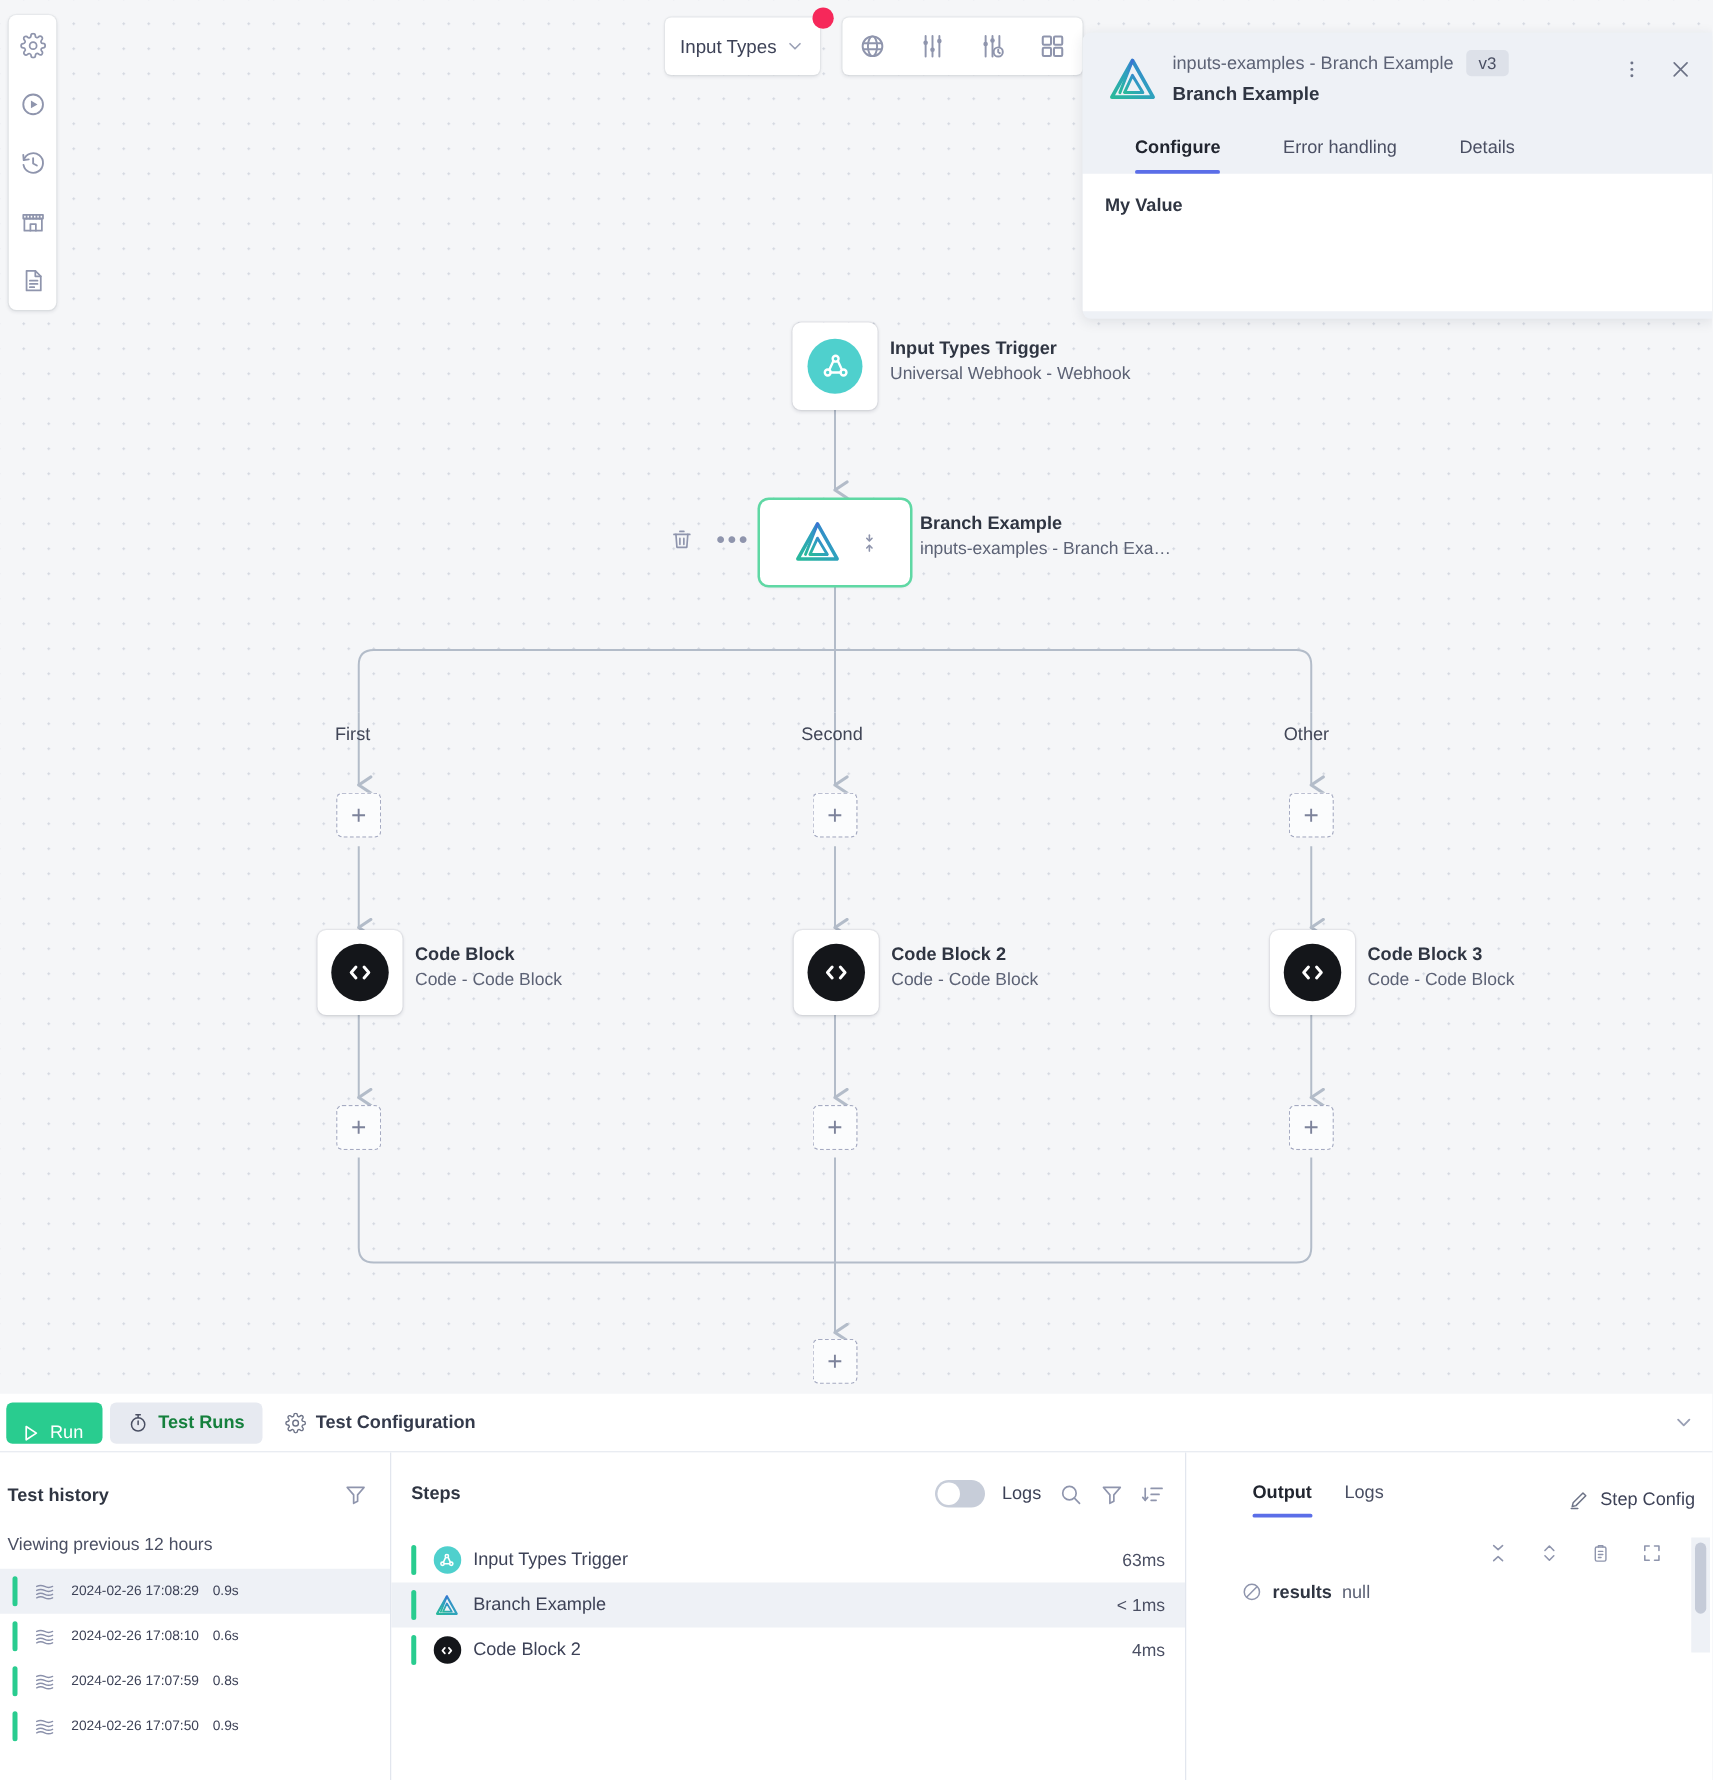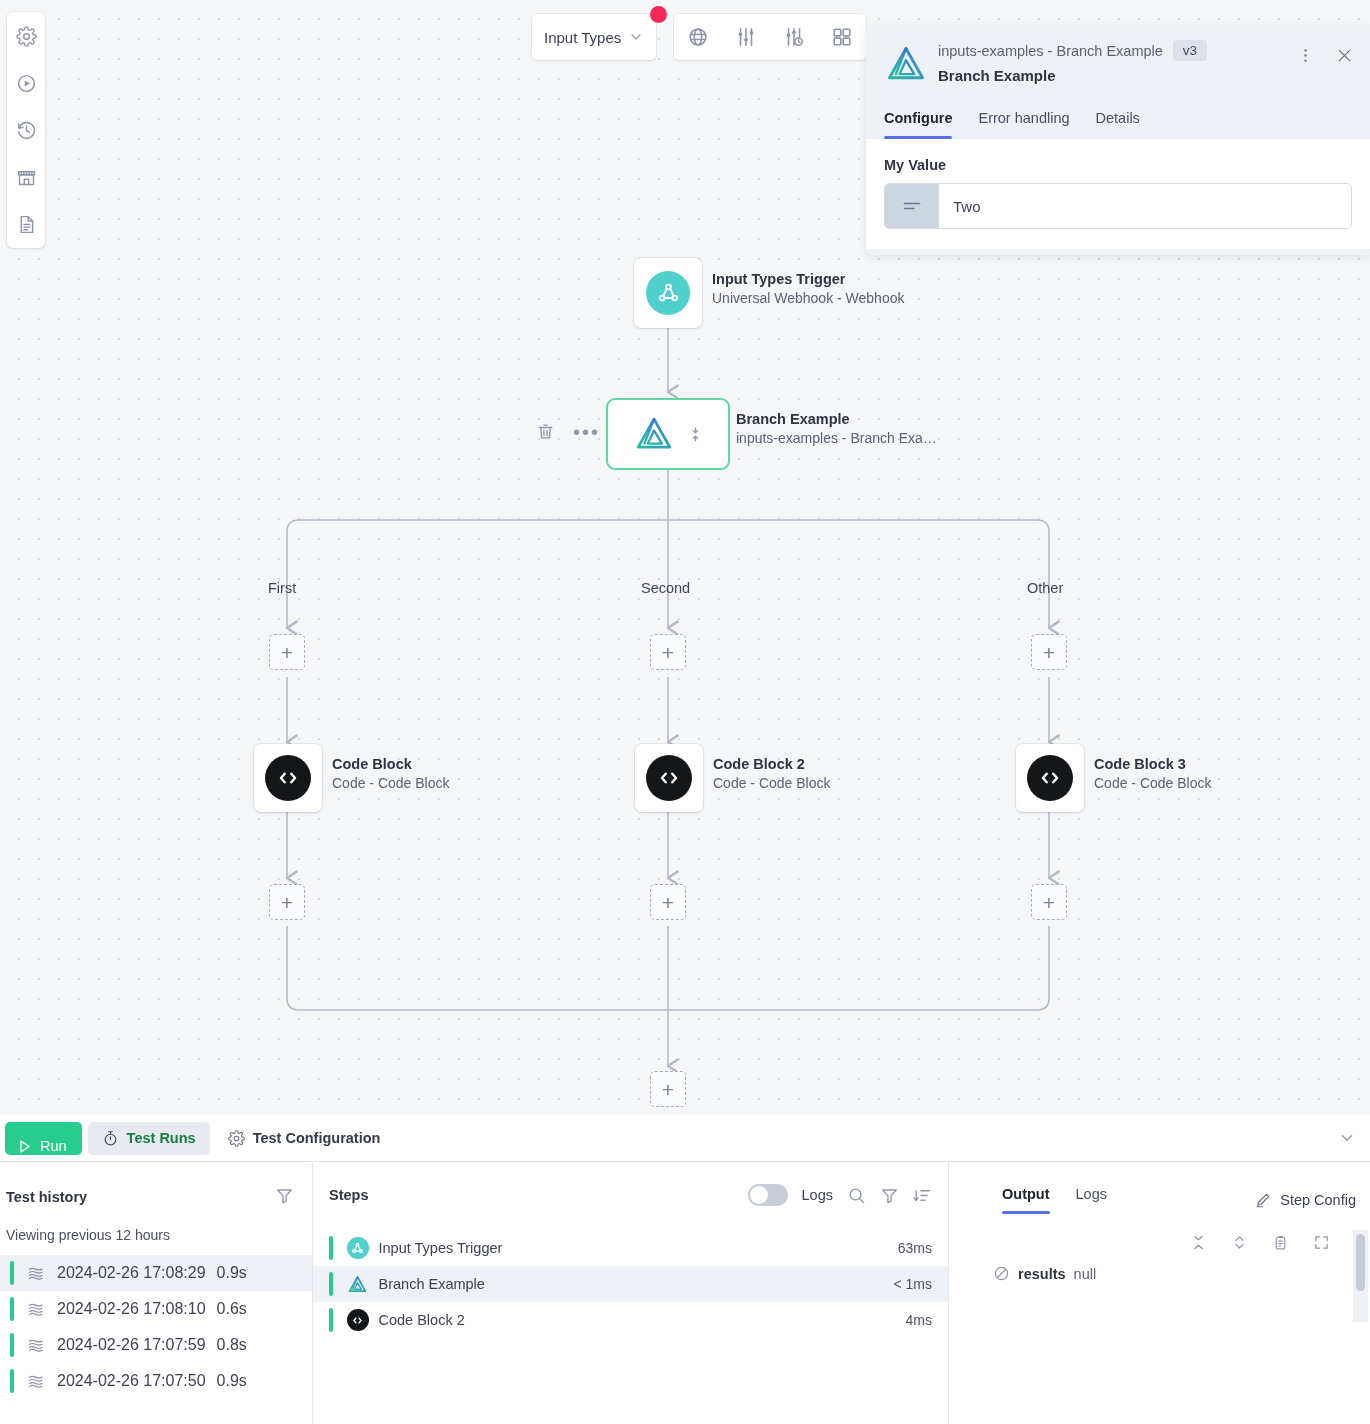--- a/index.html
+++ b/index.html
@@ -102,21 +102,21 @@
   .cfg-logo { width: 44px; height: 44px; flex: 0 0 44px; margin-top: 2px; }
   .cfg-titles { margin-left: 10px; flex: 1; }
   .cfg-row1 { display: flex; align-items: center; gap: 10px; }
   .cfg-path { font-size: 14.5px; color: #5c6275; }
   .cfg-ver { font-size: 13.5px; color: #4a4f63; background: #dde1e9; border-radius: 4px; padding: 3px 10px; }
   .cfg-name { font-size: 15px; font-weight: bold; color: #2f3542; margin-top: 6px; }
   .cfg-actions { display: flex; align-items: center; gap: 20px; color: #6d7387; margin-top: 6px; }
   .cfg-actions .ca { cursor: pointer; display:flex; }
   .cfg-actions svg { width: 19px; height: 19px; }
   .cfg-tabs { display: flex; gap: 26px; padding: 14px 18px 0 18px; }
-  .cfg-tab { font-size: 14.5px; color: #4a4f63; padding-bottom: 13px; cursor: pointer; position: relative; }
+  .cfg-tab { font-size: 14.5px; color: #4a4f63; padding-bottom: 13px; cursor: pointer; position: relative; margin-left: 24px; }
   .cfg-tab.active { font-weight: bold; color: #21252f; }
   .cfg-tab.active::after {
     content: ""; position: absolute; left: 0; right: 0; bottom: 0; height: 3px; background: #5b6ee8; border-radius: 2px;
   }
   .cfg-body { background: #fff; margin: 0; padding: 18px 18px 20px 18px; height: 110px; }
   .field-label { font-size: 14.5px; font-weight: bold; color: #2f3542; margin-bottom: 10px; }
   .field-wrap { display: flex; height: 46px; border: 1px solid #d5dae3; border-radius: 5px; overflow: hidden; }
   .field-prefix {
     width: 54px; background: #ccd5e0; display: flex; align-items: center; justify-content: center; color: #6b72a0;
   }
@@ -162,21 +162,21 @@
   .hist-note { font-size: 14px; color: #4a4f63; padding: 22px 0 0 6px; }
   .hist-list { margin-top: 12px; }
   .hist-item {
     display: flex; align-items: center; height: 36px; padding-left: 6px; gap: 11px; cursor: pointer;
     border-left: 4px solid transparent; position: relative;
   }
   .hist-item.sel { background: #eef1f6; }
   .hist-bar { position: absolute; left: 6px; top: 6px; width: 3.5px; height: 24px; background: #29cc8f; border-radius: 2px; }
   .hist-ic { margin-left: 17px; color: #8b91ab; display: flex; }
   .hist-ic svg { width: 19px; height: 15px; }
-  .hist-txt { font-size: 16px; color: #3d4257; }
+  .hist-txt { font-size: 11px; color: #3d4257; }
 
   .steps-head { display: flex; align-items: center; padding: 22px 16px 0 16px; }
   .steps-tools { margin-left: auto; display: flex; align-items: center; gap: 14px; }
   .toggle { width: 40px; height: 22px; border-radius: 11px; background: #c7cdd9; position: relative; cursor: pointer; }
   .toggle .knob { position: absolute; left: 2px; top: 2px; width: 18px; height: 18px; border-radius: 50%; background: #fff; }
   .steps-tools .lbl { font-size: 14.5px; color: #3d4257; }
   .steps-tools .ic { color: #8f95ad; cursor: pointer; display:flex; }
   .steps-tools .ic svg { width: 19px; height: 19px; }
 
   .steps-list { margin-top: 24px; }
@@ -476,29 +476,20 @@
           </span>
         </div>
       </div>
       <div class="cfg-tabs">
         <div class="cfg-tab active">Configure</div>
         <div class="cfg-tab">Error handling</div>
         <div class="cfg-tab">Details</div>
       </div>
       <div class="cfg-body">
         <div class="field-label">My Value</div>
-        <div class="field-wrap">
-          <span class="field-prefix">
-            <svg viewBox="0 0 24 16" fill="none" stroke="currentColor" stroke-width="2" stroke-linecap="round">
-              <path d="M3 5 H21"></path>
-                <path d="M3 11 H14"></path>
-            </svg>
-          </span>
-          <input class="field-input" type="text" value="Two" style="">
-        </div>
       </div>
     </div>
   </div>
 
   <div class="run-bar">
     <div class="btn-run">
       <svg viewBox="0 0 24 24" fill="none" stroke="currentColor" stroke-width="1.9" stroke-linecap="round" stroke-linejoin="round">
         <path d="M7 4.5 L18.5 12 L7 19.5 Z"></path>
       </svg>
       <span>Run</span>

